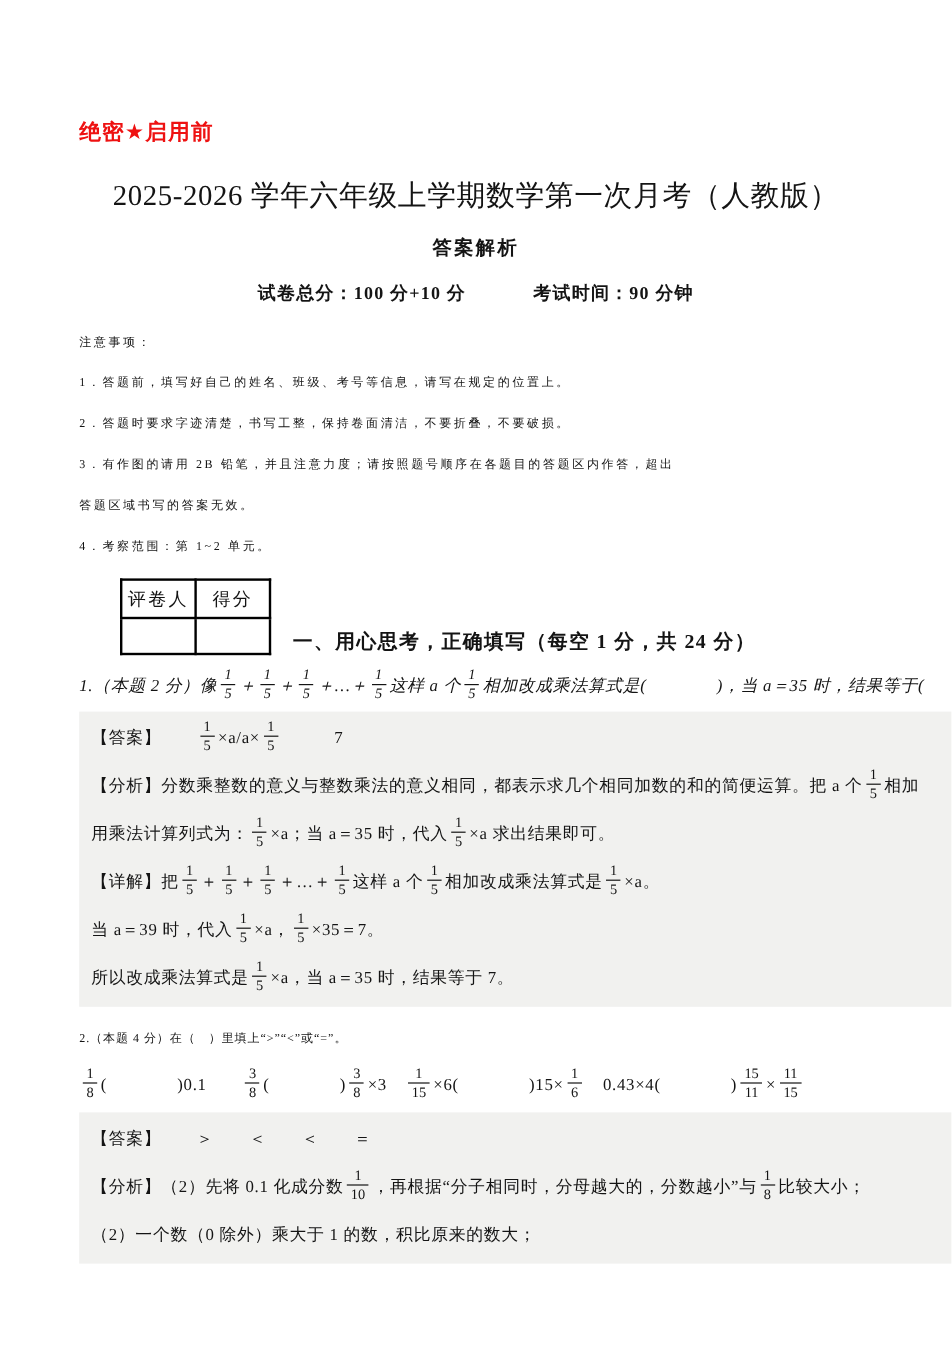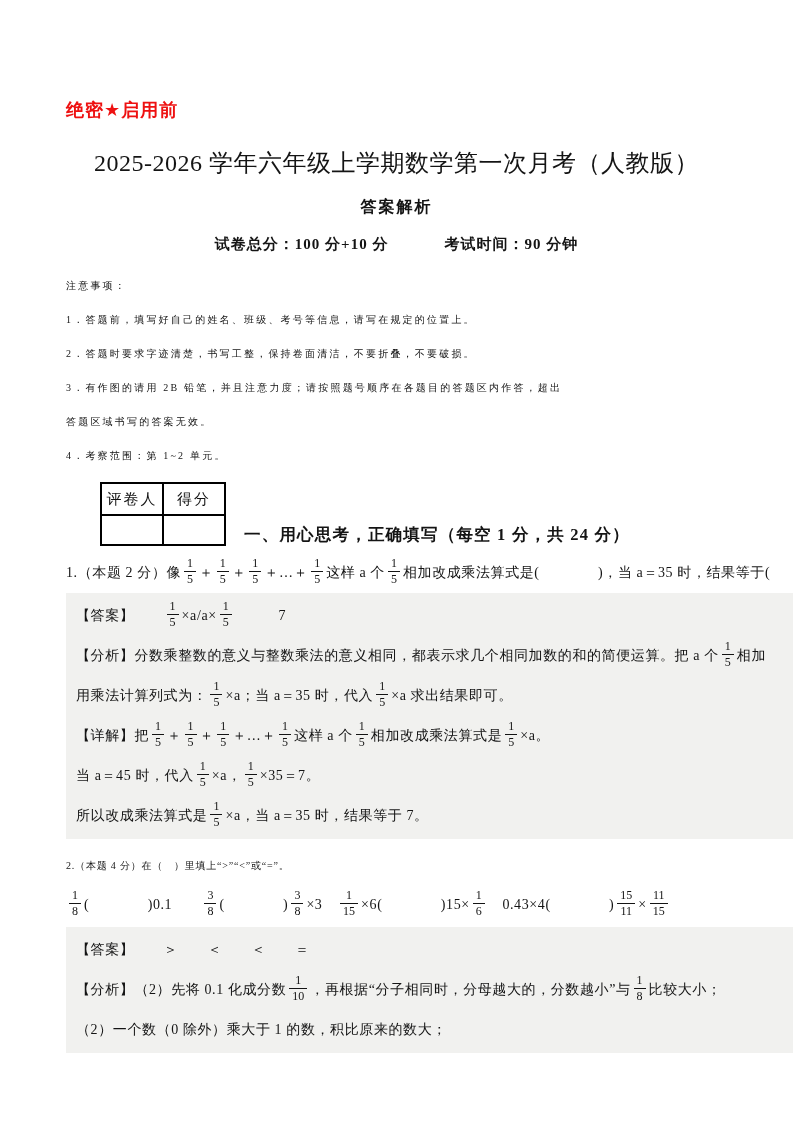--- a/index.html
+++ b/index.html
@@ -22,21 +22,21 @@
   .section-row { display:flex; align-items:flex-end; margin:9px 0 0 72px;padding-left:28px; }
   .score-table { border-collapse:collapse; }
   .score-table td {
     border:2px solid #000; width:62px; height:32px; text-align:center;
     font-size:15px; letter-spacing:2px; padding:0; vertical-align:middle;
   }
   .score-table tr.blank td { height:30px; }
   .section-heading { font-weight:bold; font-size:16.5px; margin:27px 0 0 18px; letter-spacing:1.2px; }
   .content { margin:0 32px 0 66px; }
   .math-line { font-size:14px; letter-spacing:0.6px; line-height:40px; white-space:nowrap; }
-  .stem-line { margin-top:7px; }
+  .stem-line { margin-top:7px;font-style:italic; }
   .plain-line { font-size:10px; letter-spacing:0.8px; line-height:34px; margin-top:10px; }
   .expr-line { line-height:44px; }
   .answer-block { background:var(--gray); width:743px; margin-left:66px; padding:3px 0 3px 10px; }
   .answer-block .math-line { white-space:normal; }
   .frac {
     display:inline-flex; flex-direction:column; vertical-align:middle; text-align:center;
     font-size:12px; line-height:1.12; margin:0 3px; letter-spacing:0; position:relative; top:-2px;
   }
   .frac .num { padding:0 3px 1px; }
   .frac .den { border-top:1px solid var(--ink); padding:1px 3px 0; }
@@ -131,21 +131,21 @@
         </span><span>＋…＋</span><span class="frac">
           <span class="num">1</span>
           <span class="den">5</span>
         </span><span>这样 a 个</span><span class="frac">
           <span class="num">1</span>
           <span class="den">5</span>
         </span><span>相加改成乘法算式是</span><span class="frac">
           <span class="num">1</span>
           <span class="den">5</span>
         </span><span>×a。</span></div>
-    <div class="math-line"><span>当 a＝45 时，代入</span><span class="frac">
+    <div class="math-line"><span>当 a＝39 时，代入</span><span class="frac">
           <span class="num">1</span>
           <span class="den">5</span>
         </span><span>×a，</span><span class="frac">
           <span class="num">1</span>
           <span class="den">5</span>
         </span><span>×35＝7。</span></div>
     <div class="math-line"><span>所以改成乘法算式是</span><span class="frac">
           <span class="num">1</span>
           <span class="den">5</span>
         </span><span>×a，当 a＝35 时，结果等于 7。</span></div>

